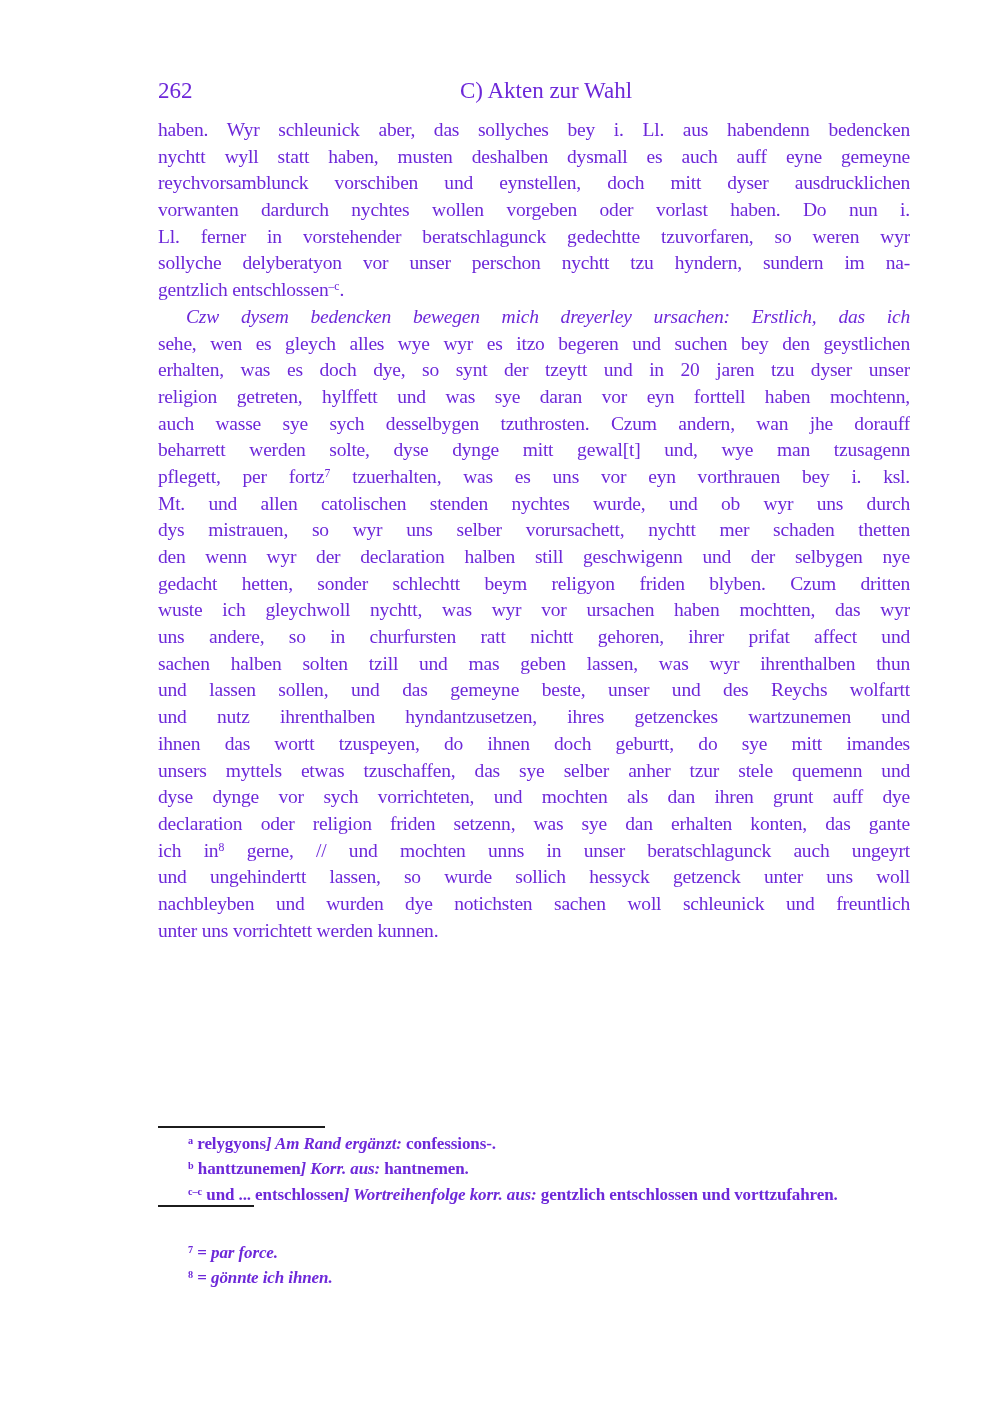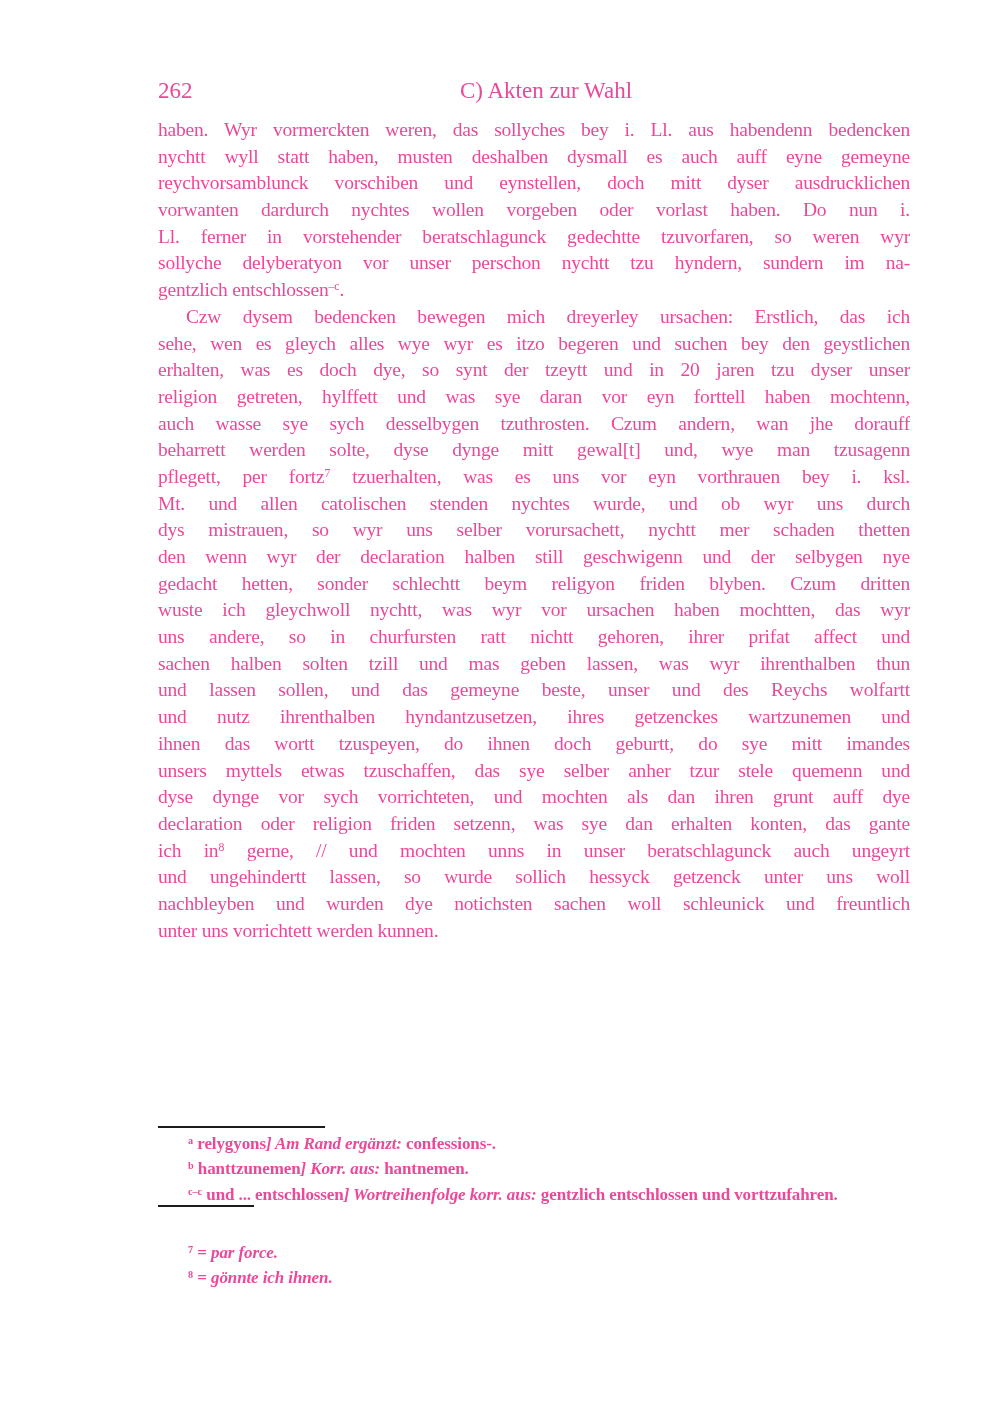--- a/index.html
+++ b/index.html
@@ -1,39 +1,39 @@
 <!DOCTYPE html>
 <html><head>
 <meta charset="utf-8">
 <style>
   html,body{margin:0;padding:0;}
   .page{
     position:relative;
     width:1004px;height:1418px;
     background:#ffffff;
-    color:#ec4899;
+    color:#6d28d9;
     font-family:"Liberation Serif","DejaVu Serif",serif;
     overflow:hidden;
   }
   .header{
     position:absolute;left:158px;top:78px;width:752px;height:30px;
     font-size:23px;
   }
   .page-number{position:absolute;left:0;top:0;}
   .running-header{position:absolute;left:12px;top:0;width:100%;text-align:center;}
   .body-text{
     position:absolute;left:158px;top:117px;width:752px;
     font-size:19.5px;letter-spacing:-0.2px;
   }
   .line{
     height:26.7px;line-height:26.7px;overflow:hidden;
     text-align:justify;text-align-last:justify;
   }
   .line.para-end{text-align-last:left;}
-  .line.indent{text-indent:28px;}
+  .line.indent{text-indent:28px;font-style:italic;}
   sup{
     font-size:0.6em;line-height:0;vertical-align:baseline;
     position:relative;top:-0.5em;letter-spacing:0;
   }
   .it{font-style:italic;}
   .fn-sep{position:absolute;background:#1c1c1c;height:2px;}
   .fn-sep-letters{left:158px;top:1126px;width:167px;}
   .fn-sep-numbers{left:158px;top:1205px;width:96px;}
   .footnotes{
     position:absolute;left:158px;width:752px;
@@ -50,21 +50,21 @@
 <body>
 
 <div class="page">
 
   <div class="header">
     <span class="page-number">262</span>
     <span class="running-header">C) Akten zur Wahl</span>
   </div>
 
   <div class="body-text" id="body-text">
-      <div class="line"><span>haben. Wyr vormerckten weren, das sollyches bey i. Ll. aus habendenn bedencken</span></div>
+      <div class="line"><span>haben. Wyr schleunick aber, das sollyches bey i. Ll. aus habendenn bedencken</span></div>
       <div class="line"><span>nychtt wyll statt haben, musten deshalben dysmall es auch auff eyne gemeyne</span></div>
       <div class="line"><span>reychvorsamblunck vorschiben und eynstellen, doch mitt dyser ausdrucklichen</span></div>
       <div class="line"><span>vorwanten dardurch nychtes wollen vorgeben oder vorlast haben. Do nun i.</span></div>
       <div class="line"><span>Ll. ferner in vorstehender beratschlagunck gedechtte tzuvorfaren, so weren wyr</span></div>
       <div class="line"><span>sollyche delyberatyon vor unser perschon nychtt tzu hyndern, sundern im na-</span></div>
       <div class="line para-end"><span>gentzlich entschlossen</span><sup>–c</sup><span>.</span></div>
       <div class="line indent"><span>Czw dysem bedencken bewegen mich dreyerley ursachen: Erstlich, das ich</span></div>
       <div class="line"><span>sehe, wen es gleych alles wye wyr es itzo begeren und suchen bey den geystlichen</span></div>
       <div class="line"><span>erhalten, was es doch dye, so synt der tzeytt und in 20 jaren tzu dyser unser</span></div>
       <div class="line"><span>religion getreten, hylffett und was sye daran vor eyn forttell haben mochtenn,</span></div>

